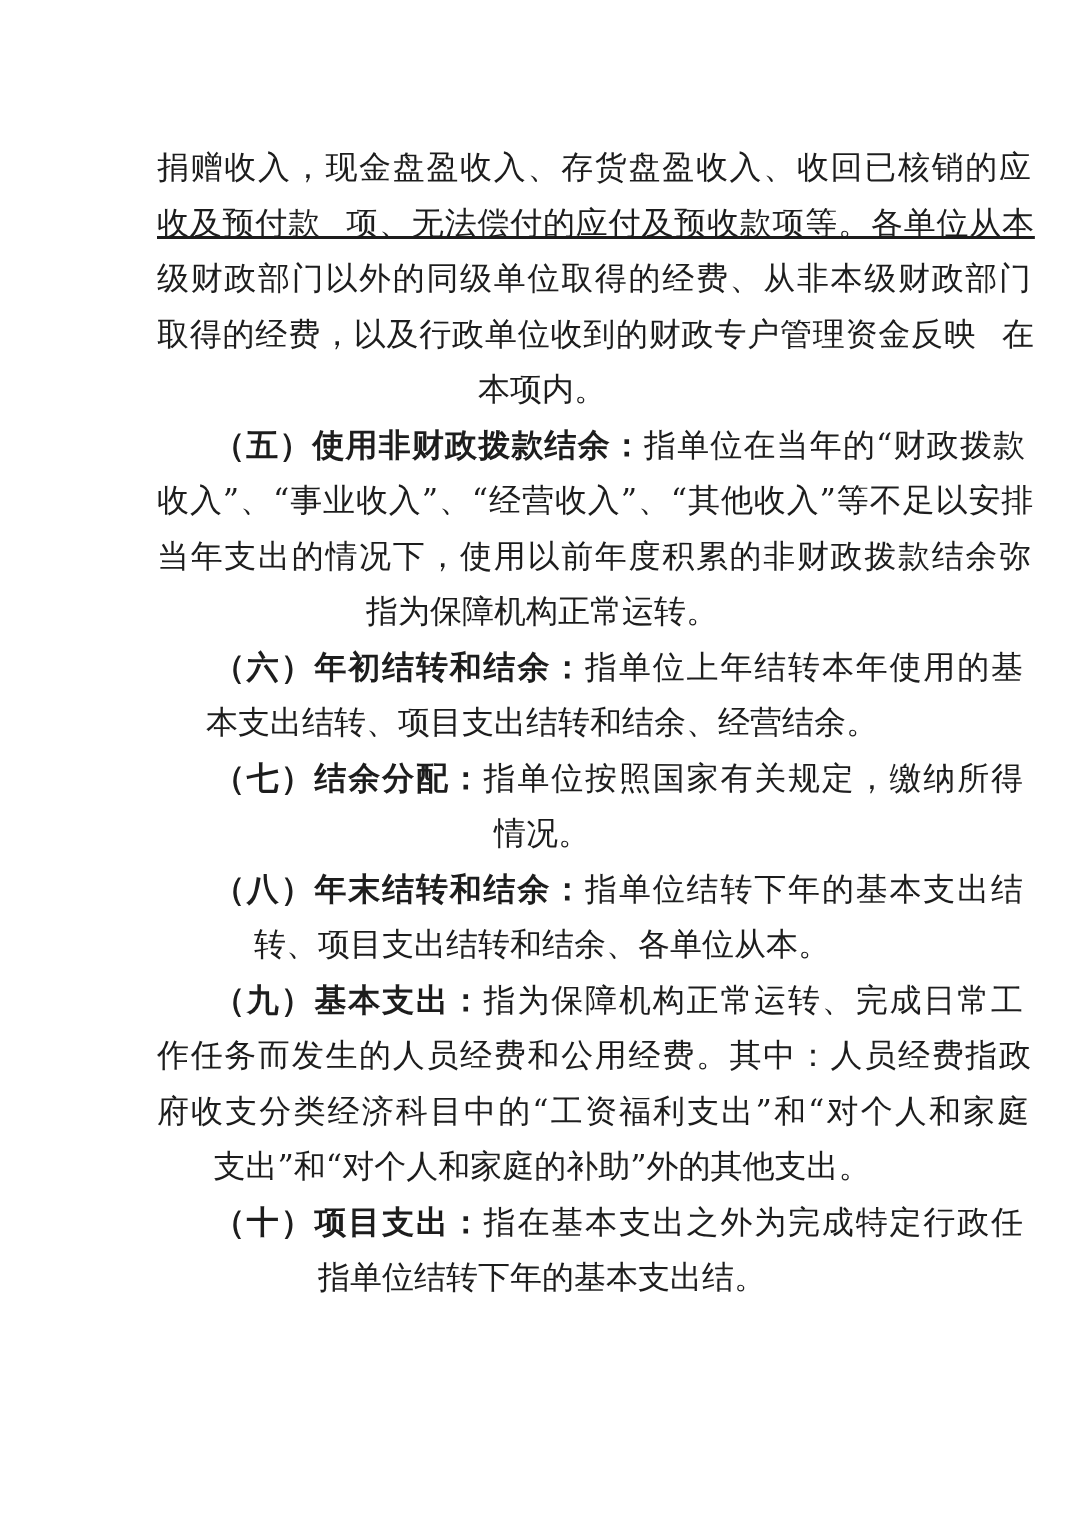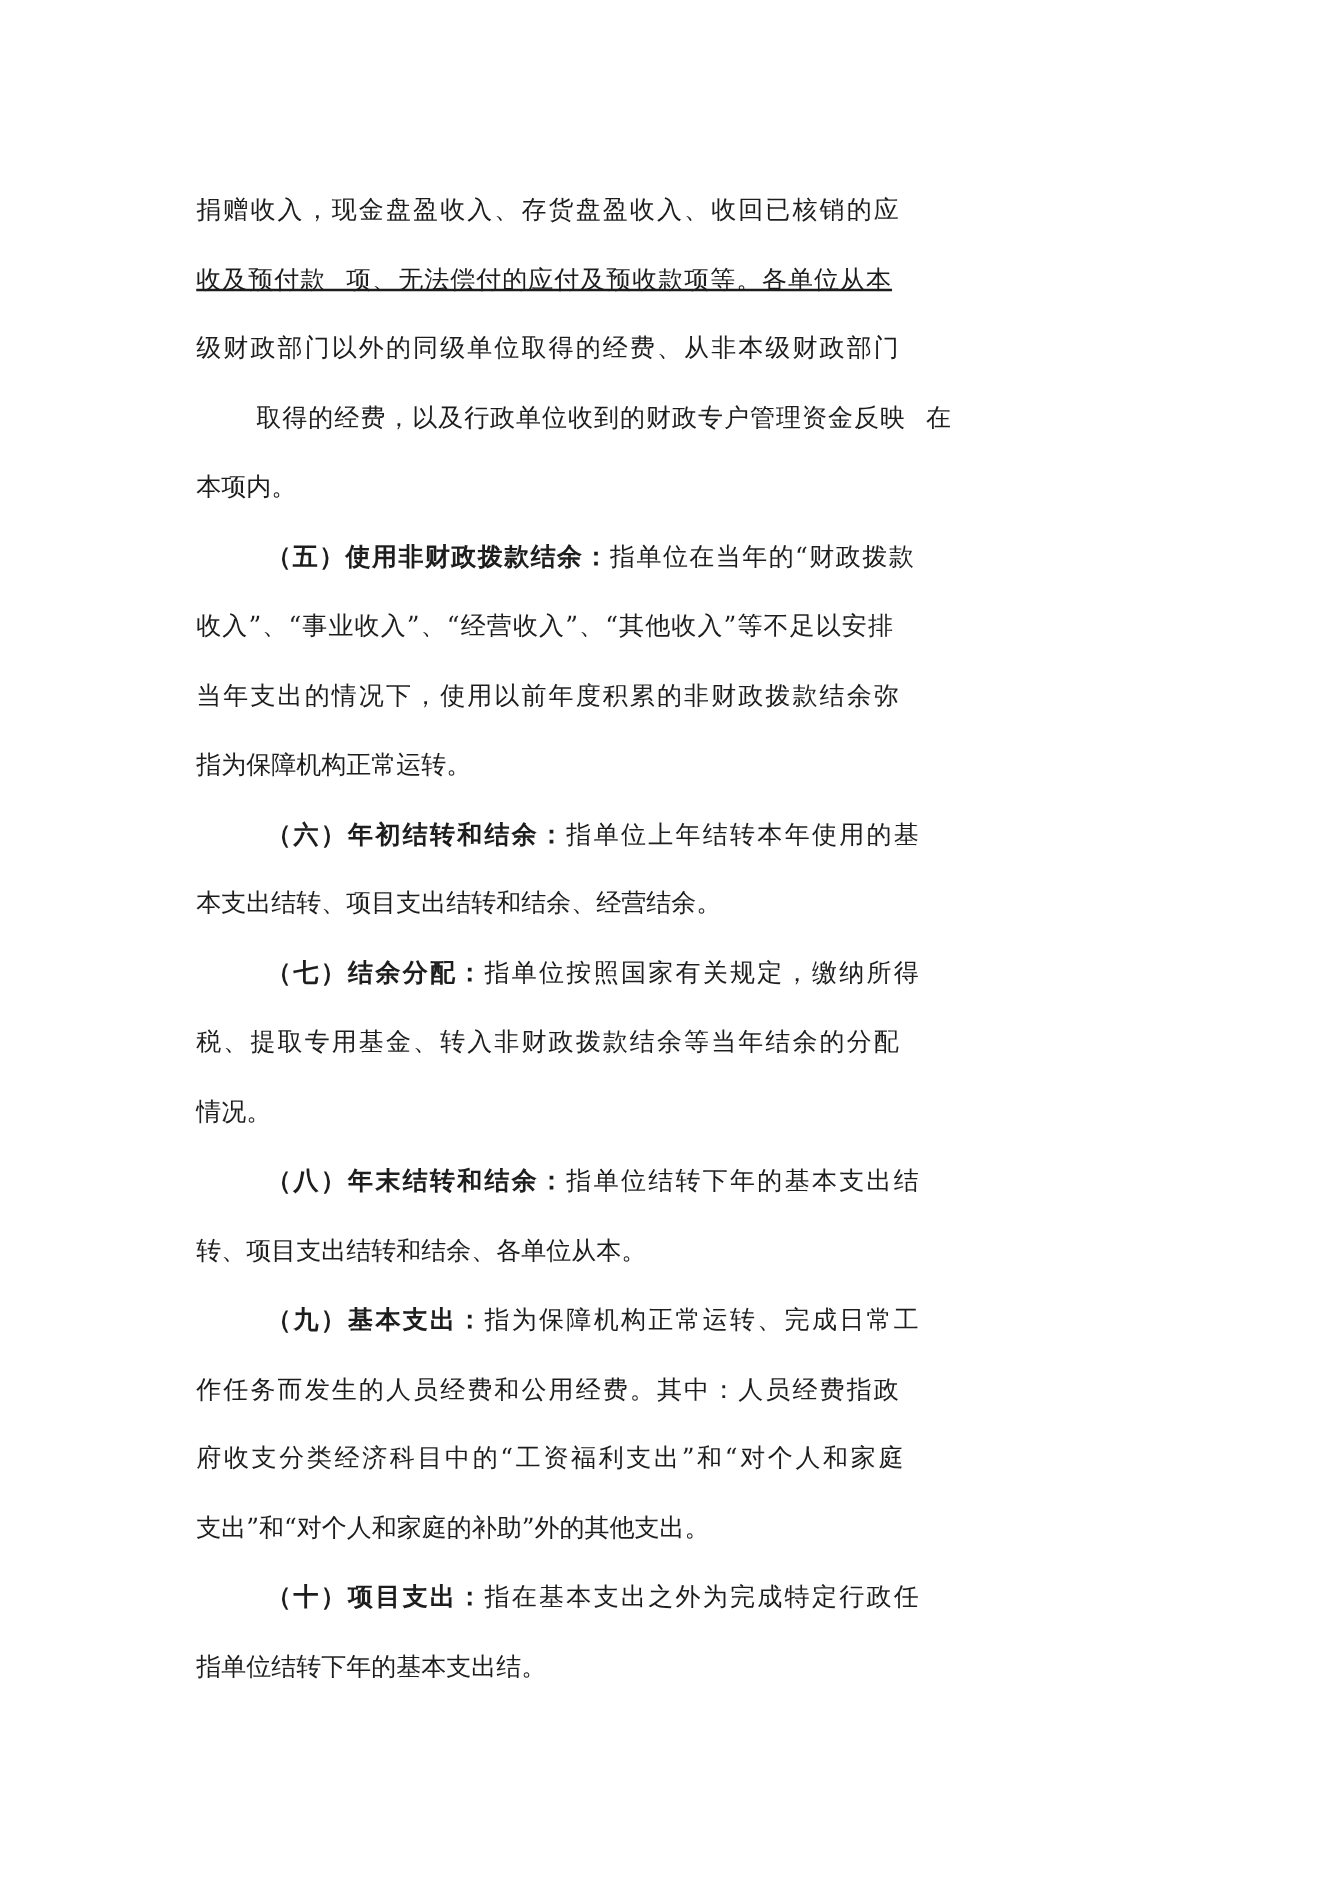--- a/index.html
+++ b/index.html
@@ -20,59 +20,58 @@
     position: absolute;
     left: 157px;
     top: 140px;
     width: 770px;
   }
   .paragraph {
     margin: 0;
     padding: 0;
   }
   .line {
-    font-size: 20px;
+    font-size: 32px;
     line-height: 55.5px;
     height: 55.5px;
     white-space: nowrap;
-    text-align: left;
+    text-align: center;
     word-spacing: 0.45em;
   }
   .line.indent {
     text-indent: 56px;
   }
   .line .bold {
     font-weight: 700;
   }
 </style>
 </head>
 <body>
 
 <div class="page">
   <div class="text-block">
       <div class="paragraph">
         <div class="line" style="letter-spacing: 1.68px;"><span class="text">捐赠收入，现金盘盈收入、存货盘盈收入、收回已核销的应</span></div>
         <div class="line" style="letter-spacing: 0.787861px; text-decoration: underline;"><span class="text">收及预付款 项、无法偿付的应付及预收款项等。各单位从本</span></div>
         <div class="line" style="letter-spacing: 1.68px;"><span class="text">级财政部门以外的同级单位取得的经费、从非本级财政部门</span></div>
-        <div class="line" style="letter-spacing: 0.787861px; margin-left: 48px;"><span class="text">取得的经费，以及行政单位收到的财政专户管理资金反映 在</span></div>
+        <div class="line" style="letter-spacing: 0.787861px;"><span class="text">取得的经费，以及行政单位收到的财政专户管理资金反映 在</span></div>
         <div class="line last"><span class="text">本项内。</span></div>
       </div>
       <div class="paragraph">
         <div class="line indent" style="letter-spacing: 1.15299px;"><span class="bold">（五）使用非财政拨款结余：</span><span class="text">指单位在当年的“财政拨款</span></div>
         <div class="line" style="letter-spacing: 0.889547px;"><span class="text">收入”、“事业收入”、“经营收入”、“其他收入”等不足以安排</span></div>
         <div class="line" style="letter-spacing: 1.68px;"><span class="text">当年支出的情况下，使用以前年度积累的非财政拨款结余弥</span></div>
         <div class="line last"><span class="text">指为保障机构正常运转。</span></div>
       </div>
       <div class="paragraph">
         <div class="line indent" style="letter-spacing: 1.82609px;"><span class="bold">（六）年初结转和结余：</span><span class="text">指单位上年结转本年使用的基</span></div>
         <div class="line last"><span class="text">本支出结转、项目支出结转和结余、经营结余。</span></div>
       </div>
       <div class="paragraph">
         <div class="line indent" style="letter-spacing: 1.82609px;"><span class="bold">（七）结余分配：</span><span class="text">指单位按照国家有关规定，缴纳所得</span></div>
-        <div class="line" style="letter-spacing: 1.68px;"><span class="text">税、提取专用基金、转入非财政拨款结余等当年结余的分配</span></div>
         <div class="line last"><span class="text">情况。</span></div>
       </div>
       <div class="paragraph">
         <div class="line indent" style="letter-spacing: 1.82609px;"><span class="bold">（八）年末结转和结余：</span><span class="text">指单位结转下年的基本支出结</span></div>
         <div class="line last"><span class="text">转、项目支出结转和结余、各单位从本。</span></div>
       </div>
       <div class="paragraph">
         <div class="line indent" style="letter-spacing: 1.82609px;"><span class="bold">（九）基本支出：</span><span class="text">指为保障机构正常运转、完成日常工</span></div>
         <div class="line" style="letter-spacing: 1.68px;"><span class="text">作任务而发生的人员经费和公用经费。其中：人员经费指政</span></div>
         <div class="line" style="letter-spacing: 2.11719px;"><span class="text">府收支分类经济科目中的“工资福利支出”和“对个人和家庭</span></div>

